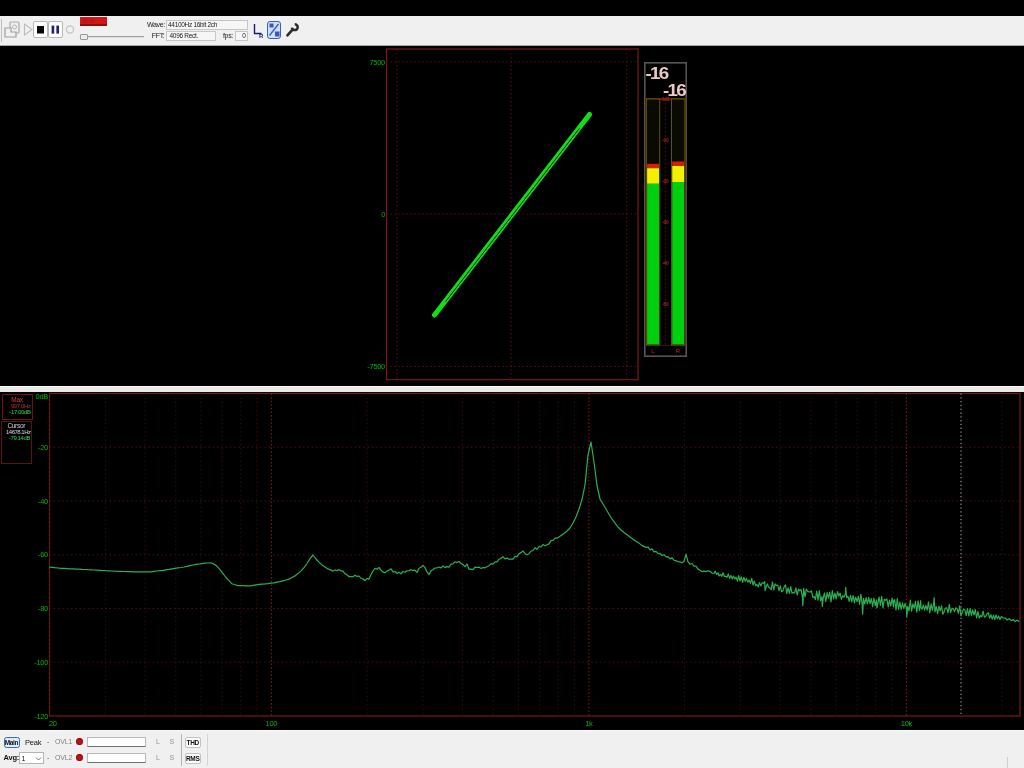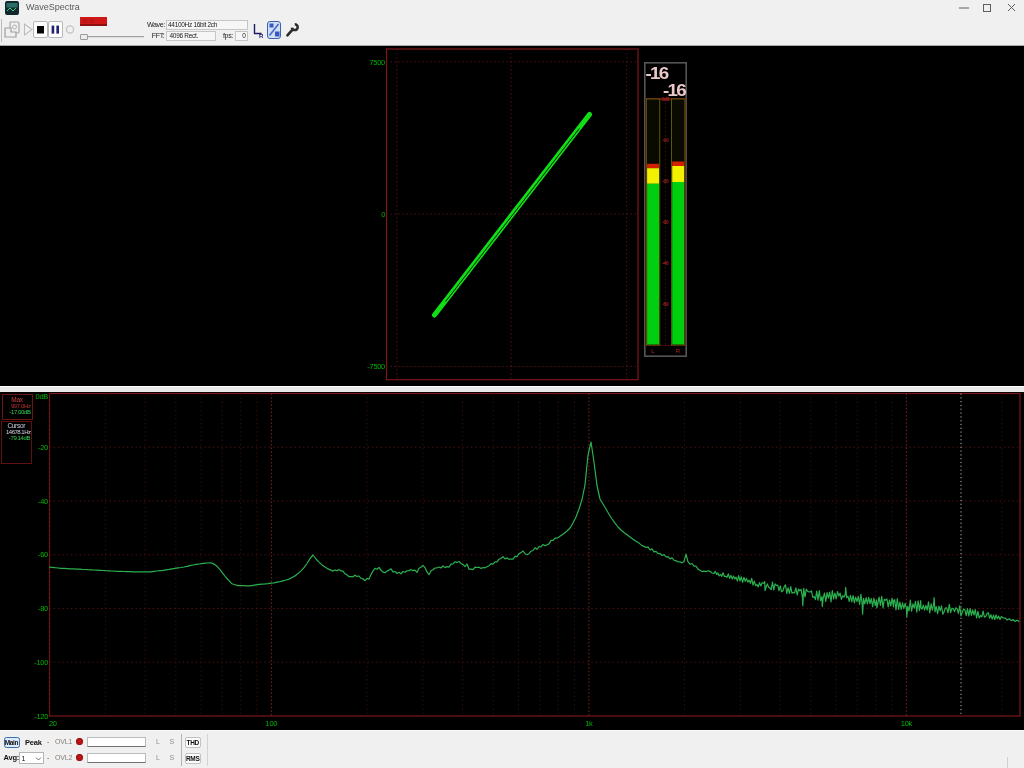--- a/index.html
+++ b/index.html
@@ -18,33 +18,20 @@
   letter-spacing:-0.3px;color:#1a1a1a;}
 
 #divider{position:absolute;left:0;top:386px;width:1024px;height:6px;background:#e9e9e9;
   border-top:1px solid #fff;}
 
 #botbar{position:absolute;left:0;top:730px;width:1024px;height:38px;background:#f0f0f0;
   border-top:1px solid #fafafa;}
 </style></head><body>
 <div id="page">
 
-<div id="titlebar">
- <svg class="abs" style="left:5px;top:1px" width="14" height="14">
-   <rect x="0" y="0" width="14" height="14" rx="2" fill="#13282c"></rect>
-   <rect x="1.5" y="2" width="11" height="4.5" fill="#2e6e68"></rect>
-   <path d="M2 10 L5 7 L8 10 L11 7" stroke="#3ad08a" stroke-width="1" fill="none"></path>
- </svg>
- <div id="titletxt">WaveSpectra</div>
- <svg class="abs" style="left:952px;top:0" width="72" height="16">
-   <line x1="7" y1="8" x2="17" y2="8" stroke="#5f5f5f" stroke-width="1"></line>
-   <rect x="31.5" y="4.5" width="7" height="7" fill="none" stroke="#5f5f5f" stroke-width="1"></rect>
-   <path d="M56 4 L63 11 M63 4 L56 11" stroke="#5f5f5f" stroke-width="1"></path>
- </svg>
-</div>
 
 <div id="toolbar">
  <div class="abs" style="left:1px;top:3px;width:1px;height:23px;background:#d6d6d6;border-left:1px solid #bdbdbd;"></div>
 
  <svg class="abs" style="left:3px;top:4px" width="18" height="20">
    <rect x="7" y="2" width="9" height="11" rx="1" fill="none" stroke="#a9a9a9" stroke-width="1.2"></rect>
    <circle cx="11.5" cy="7" r="2" fill="none" stroke="#b4b4b4" stroke-width="1"></circle>
    <path d="M2 8 L8 8 L8 12 L13 12 L13 17 L2 17 Z" fill="#f0f0f0" stroke="#9f9f9f" stroke-width="1.2"></path>
  </svg>
 
@@ -224,21 +211,21 @@
 <div class="abs" style="left:0.5px;top:420.5px;width:31.5px;height:43px;border:1px solid #5e1212;">
  <div style="font-size:6.5px;color:#cdd0dd;text-align:center;letter-spacing:-0.3px;margin-top:0.5px;">Cursor</div>
  <div style="font-size:6px;color:#d8d4e4;text-align:right;letter-spacing:-0.5px;padding-right:0.5px;">14678.1Hz</div>
  <div style="font-size:6px;color:#2fd050;text-align:right;letter-spacing:-0.4px;padding-right:1px;">-79.14dB</div>
 </div>
 
 <div id="botbar">
  <div class="abs" style="left:3.5px;top:6px;width:16px;height:11px;background:#dceafc;
       border:1px solid #3a6ea8;border-radius:2.5px;font-size:6.5px;font-weight:bold;color:#111;
       text-align:center;line-height:10px;letter-spacing:-0.3px;">Main</div>
- <div class="abs" style="left:25px;top:7px;font-size:7.5px;font-weight:bold;color:#111;letter-spacing:-0.2px;">Peak</div>
+ <div class="abs" style="left:25px;top:7px;font-size:7.5px;font-weight:normal;color:#111;letter-spacing:-0.2px;">Peak</div>
  <div class="abs" style="left:47px;top:7px;font-size:7px;color:#555;">-</div>
  <div class="abs" style="left:55px;top:7px;font-size:7px;color:#8a8078;letter-spacing:-0.2px;">OVL1</div>
  <div class="abs" style="left:75.5px;top:6.5px;width:7px;height:7.5px;background:#c11212;
       border-radius:50%;border:0.5px solid #8d0d0d;"></div>
  <div class="abs" style="left:86.5px;top:5.5px;width:59.5px;height:10.5px;background:#fff;
       border:1px solid #bbb;border-bottom:1px solid #707070;"></div>
  <div class="abs" style="left:156px;top:7px;font-size:7px;color:#909090;">L</div>
  <div class="abs" style="left:169.5px;top:7px;font-size:7px;color:#909090;">S</div>
  <div class="abs" style="left:181px;top:3px;width:1px;height:32px;background:#b4b4b4;"></div>
  <div class="abs" style="left:184.5px;top:5.5px;width:16.5px;height:11px;background:#fdfdfd;

